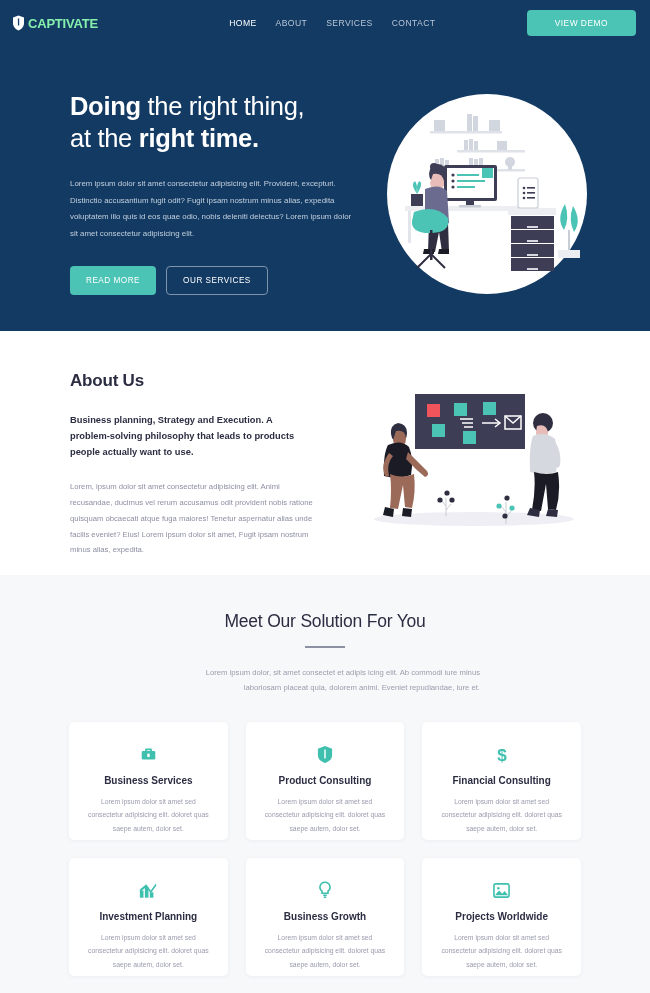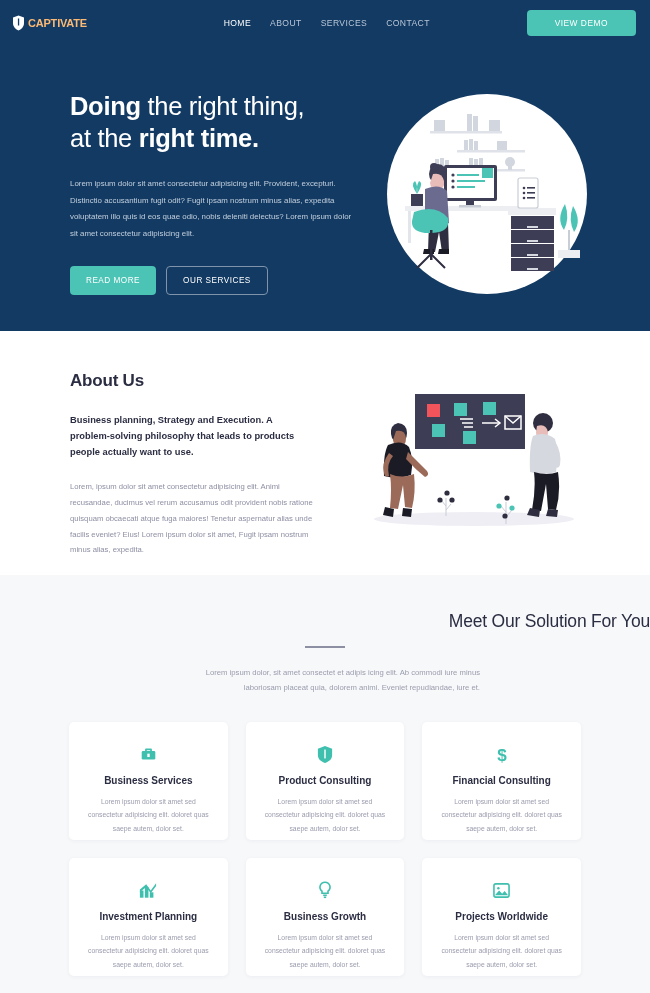--- a/index.html
+++ b/index.html
@@ -26,24 +26,24 @@
     padding: 0 14px 0 12px;
   }
   .logo {
     display: flex;
     align-items: center;
     gap: 3px;
     color: #ffffff;
   }
   .logo-shield { display: block; }
   .logo-text {
-    font-size: 11px;
+    font-size: 13px;
     font-weight: bold;
     letter-spacing: -0.2px;
-    color: #fdba74;
+    color: #86efac;
   }
   .nav-links {
     display: flex;
     gap: 19px;
     margin: 0 auto;
     padding-left: 40px;
   }
   .nav-link {
     font-size: 8.6px;
     letter-spacing: 0.4px;
@@ -149,21 +149,21 @@
   }
   .about-illustration { position: absolute; right: 62px; top: 388px; }
 
   
   .solutions {
     background: #f7f8fa;
     height: 418px;
     padding-top: 36px;
   }
   .sol-title {
-    text-align: right;
+    text-align: center;
     font-size: 17.5px;
     color: #2b2d42;
     font-weight: 500;
     letter-spacing: -0.2px;
   }
   .sol-divider {
     width: 40px;
     height: 2px;
     background: #8d8fa3;
     margin: 14px auto 0;

